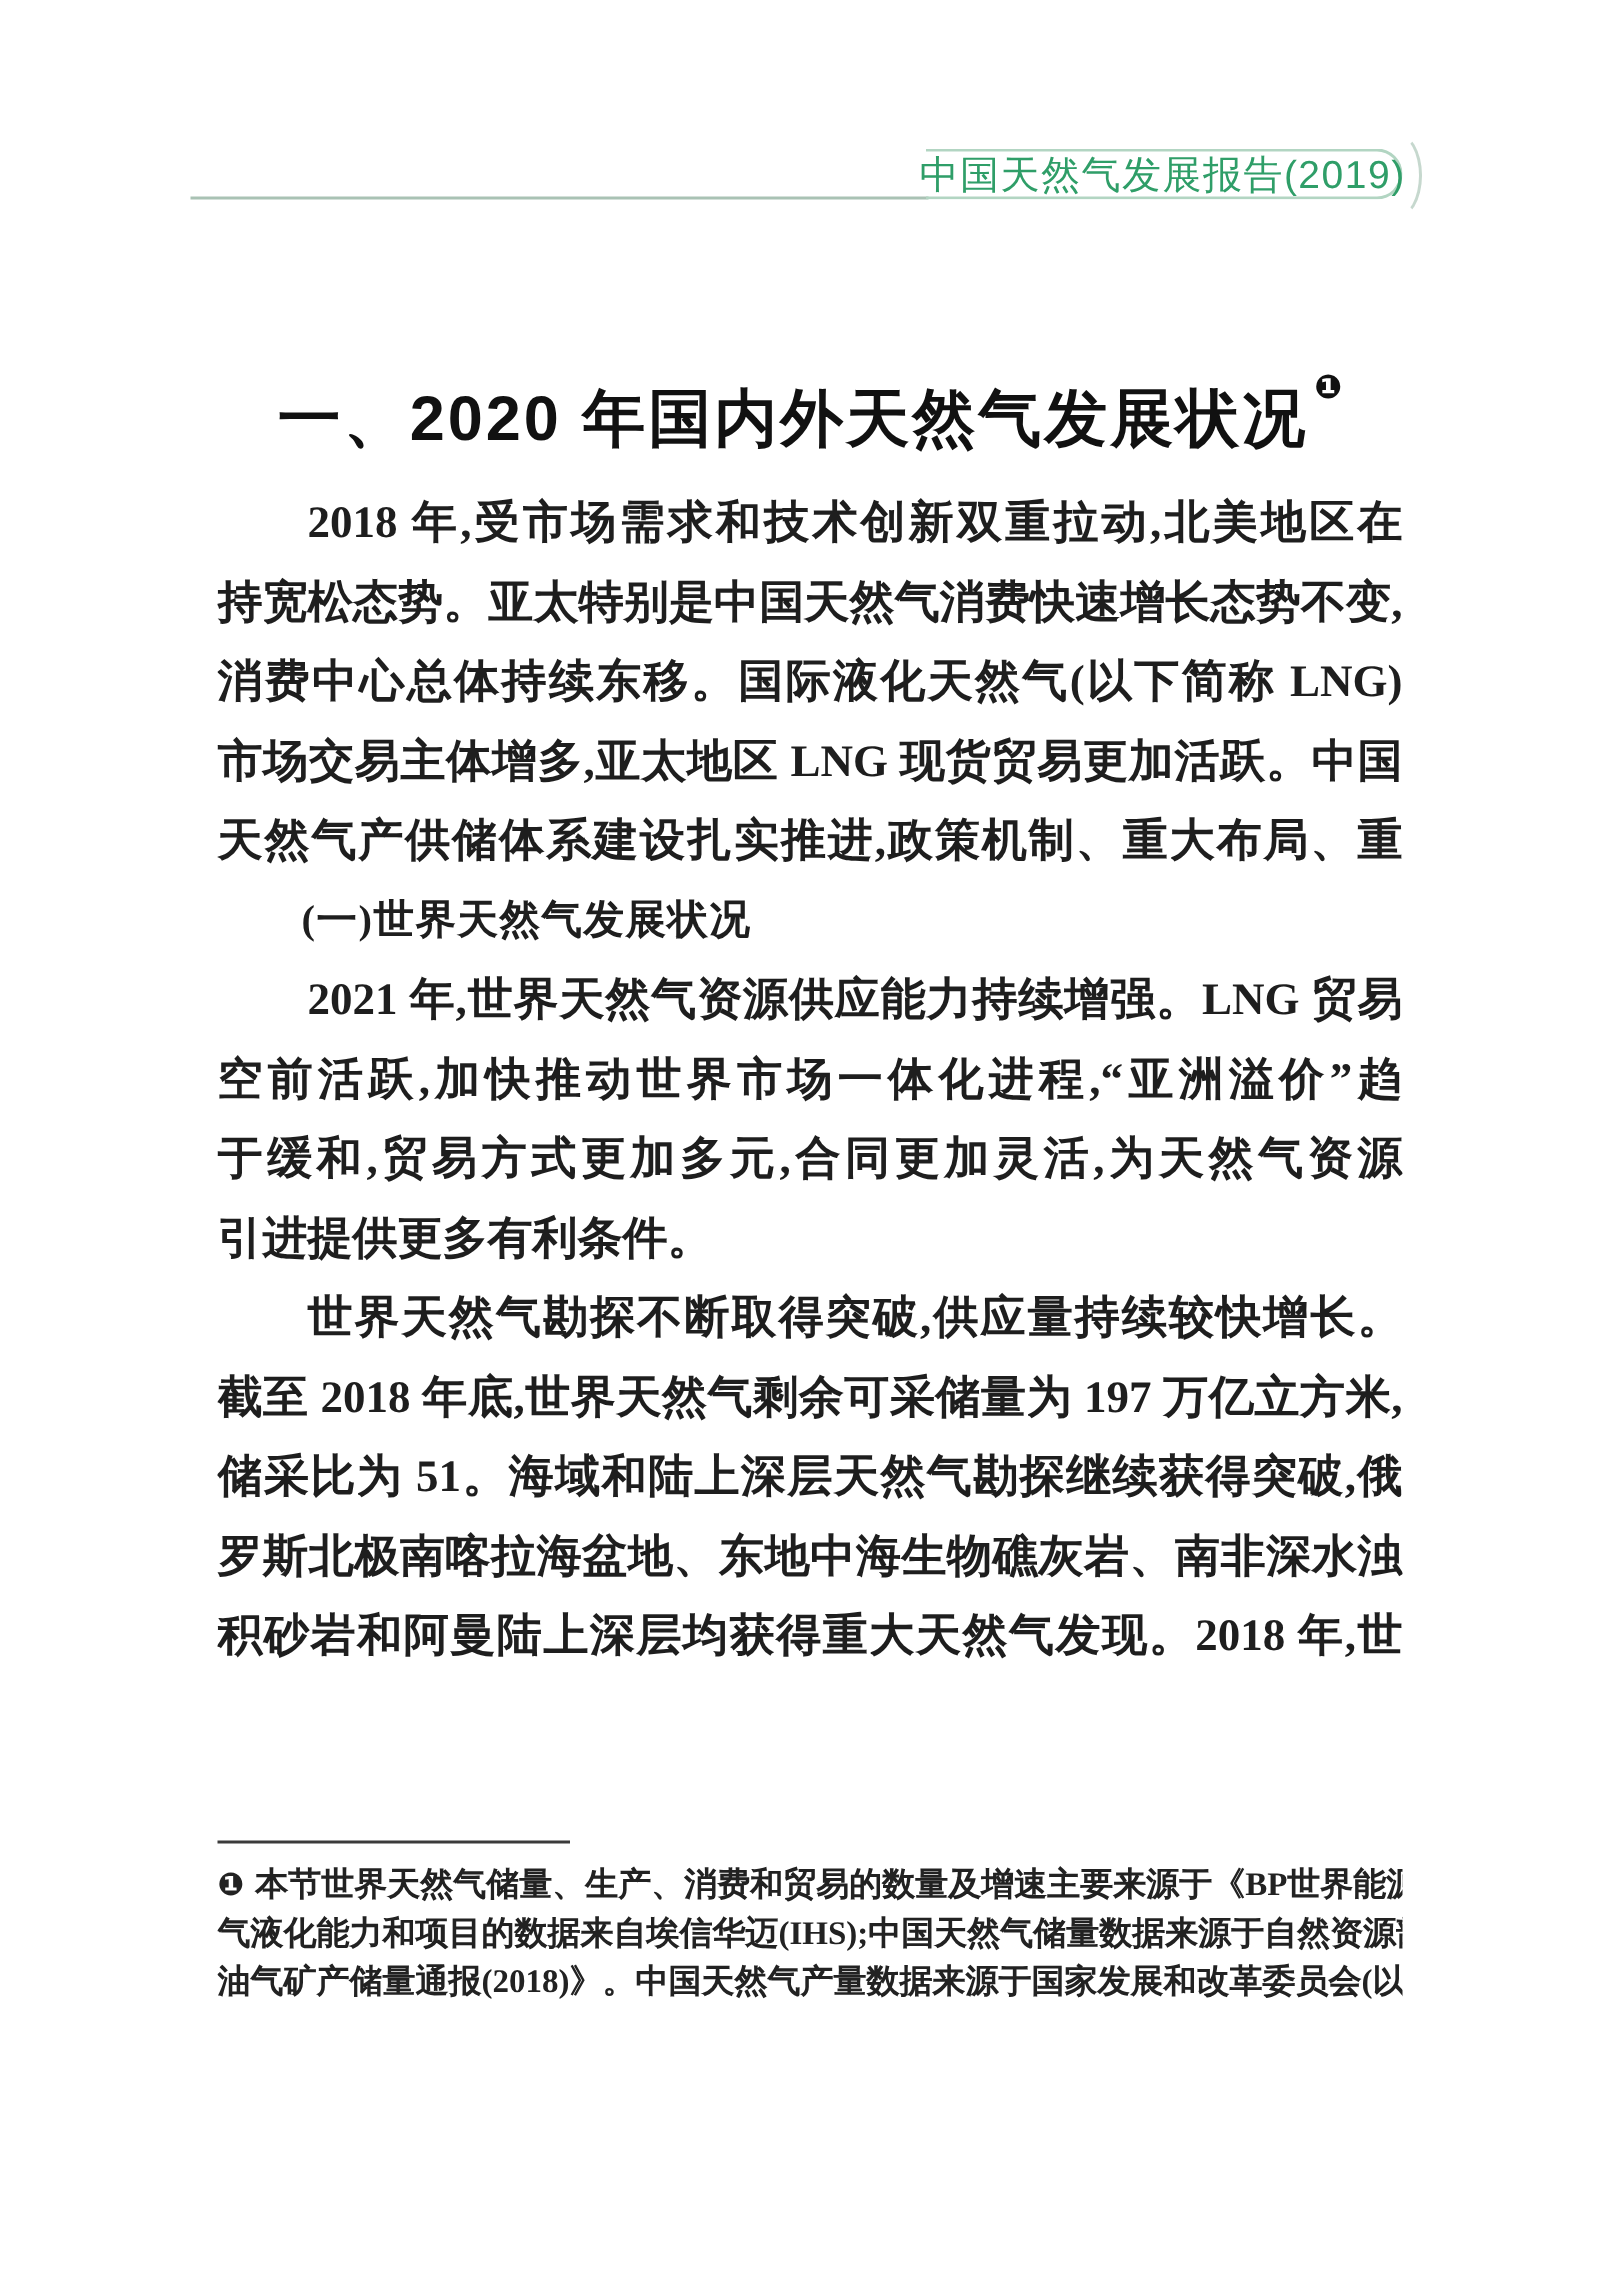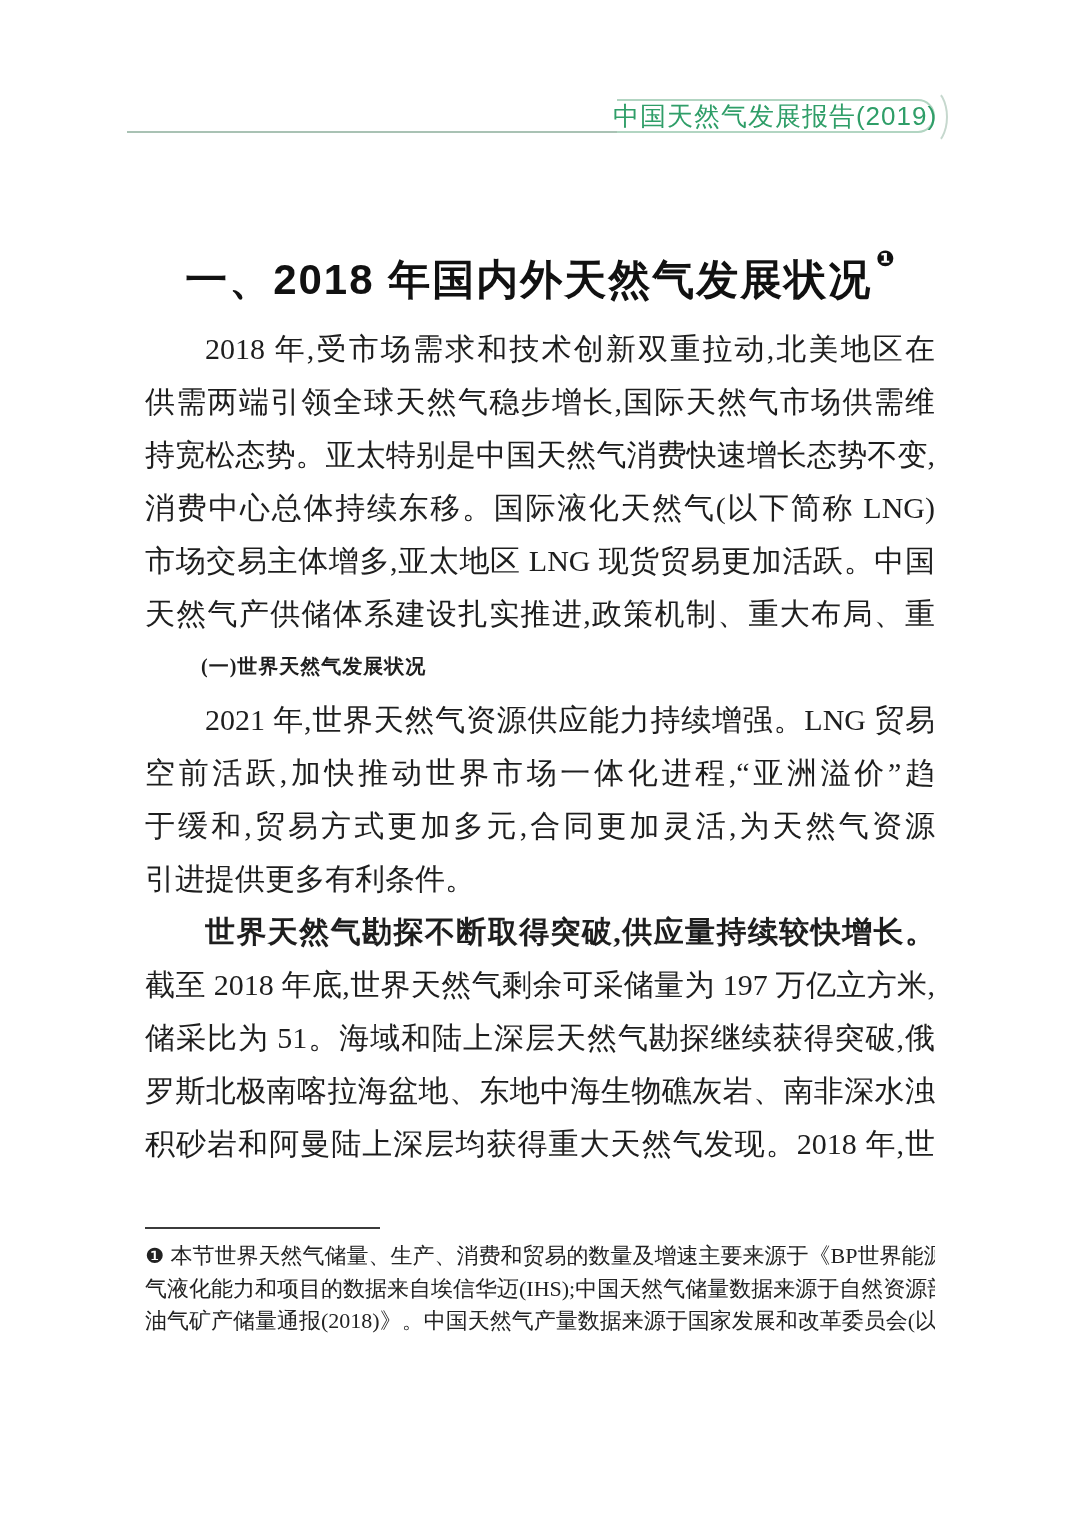--- a/index.html
+++ b/index.html
@@ -45,27 +45,27 @@
     font-family:"DejaVu Sans",sans-serif;
     font-size:22px;vertical-align:28px;letter-spacing:0;margin-left:4px;
   }
   
   .body-text{
     position:absolute;top:322px;left:145px;width:790px;
     font-size:30px;line-height:53px;color:#1e1e1e;
   }
   .line{
     text-align:justify;text-align-last:justify;
-    overflow:hidden;white-space:nowrap;
+    overflow:hidden;white-space:nowrap;font-weight:bold;
   }
   .line.last{text-align-last:left;}
   .line.indent{text-indent:2em;}
   .line.bold{font-weight:bold;}
   .subheading{
-    font-weight:bold;font-size:20px;line-height:53px;
+    font-weight:bold;font-size:27px;line-height:53px;
     padding-left:56px;letter-spacing:1px;white-space:nowrap;
   }
   
   .fn-rule{
     position:absolute;left:145px;top:1227px;width:235px;height:2px;
     background:#3b3b3b;
   }
   .footnote{
     position:absolute;top:1240px;left:145px;width:790px;
     font-size:22px;line-height:32.5px;color:#222;
@@ -83,26 +83,25 @@
 <body>
 
 <div class="page">
 
   <div class="hdr-line"></div>
   <div class="hdr-pill">
     <span class="hdr-title">中国天然气发展报告(2019)</span>
   </div>
   <div class="hdr-arc"></div>
 
-  <h1 class="chapter"><span>一、2018 年国内外天然气发展状况</span><sup>❶</sup></h1>
+  <h1 class="chapter"><span>一、2020 年国内外天然气发展状况</span><sup>❶</sup></h1>
 
   <div class="body-text">
     <div>
         <div class="line indent">2018 年,受市场需求和技术创新双重拉动,北美地区在</div>
-        <div class="line">供需两端引领全球天然气稳步增长,国际天然气市场供需维</div>
         <div class="line">持宽松态势。亚太特别是中国天然气消费快速增长态势不变,</div>
         <div class="line">消费中心总体持续东移。国际液化天然气(以下简称 LNG)</div>
         <div class="line">市场交易主体增多,亚太地区 LNG 现货贸易更加活跃。中国</div>
         <div class="line">天然气产供储体系建设扎实推进,政策机制、重大布局、重</div>
       </div>
     <div class="subheading">(一)世界天然气发展状况</div>
     <div>
         <div class="line indent">2021 年,世界天然气资源供应能力持续增强。LNG 贸易</div>
         <div class="line">空前活跃,加快推动世界市场一体化进程,“亚洲溢价”趋</div>
         <div class="line">于缓和,贸易方式更加多元,合同更加灵活,为天然气资源</div>

